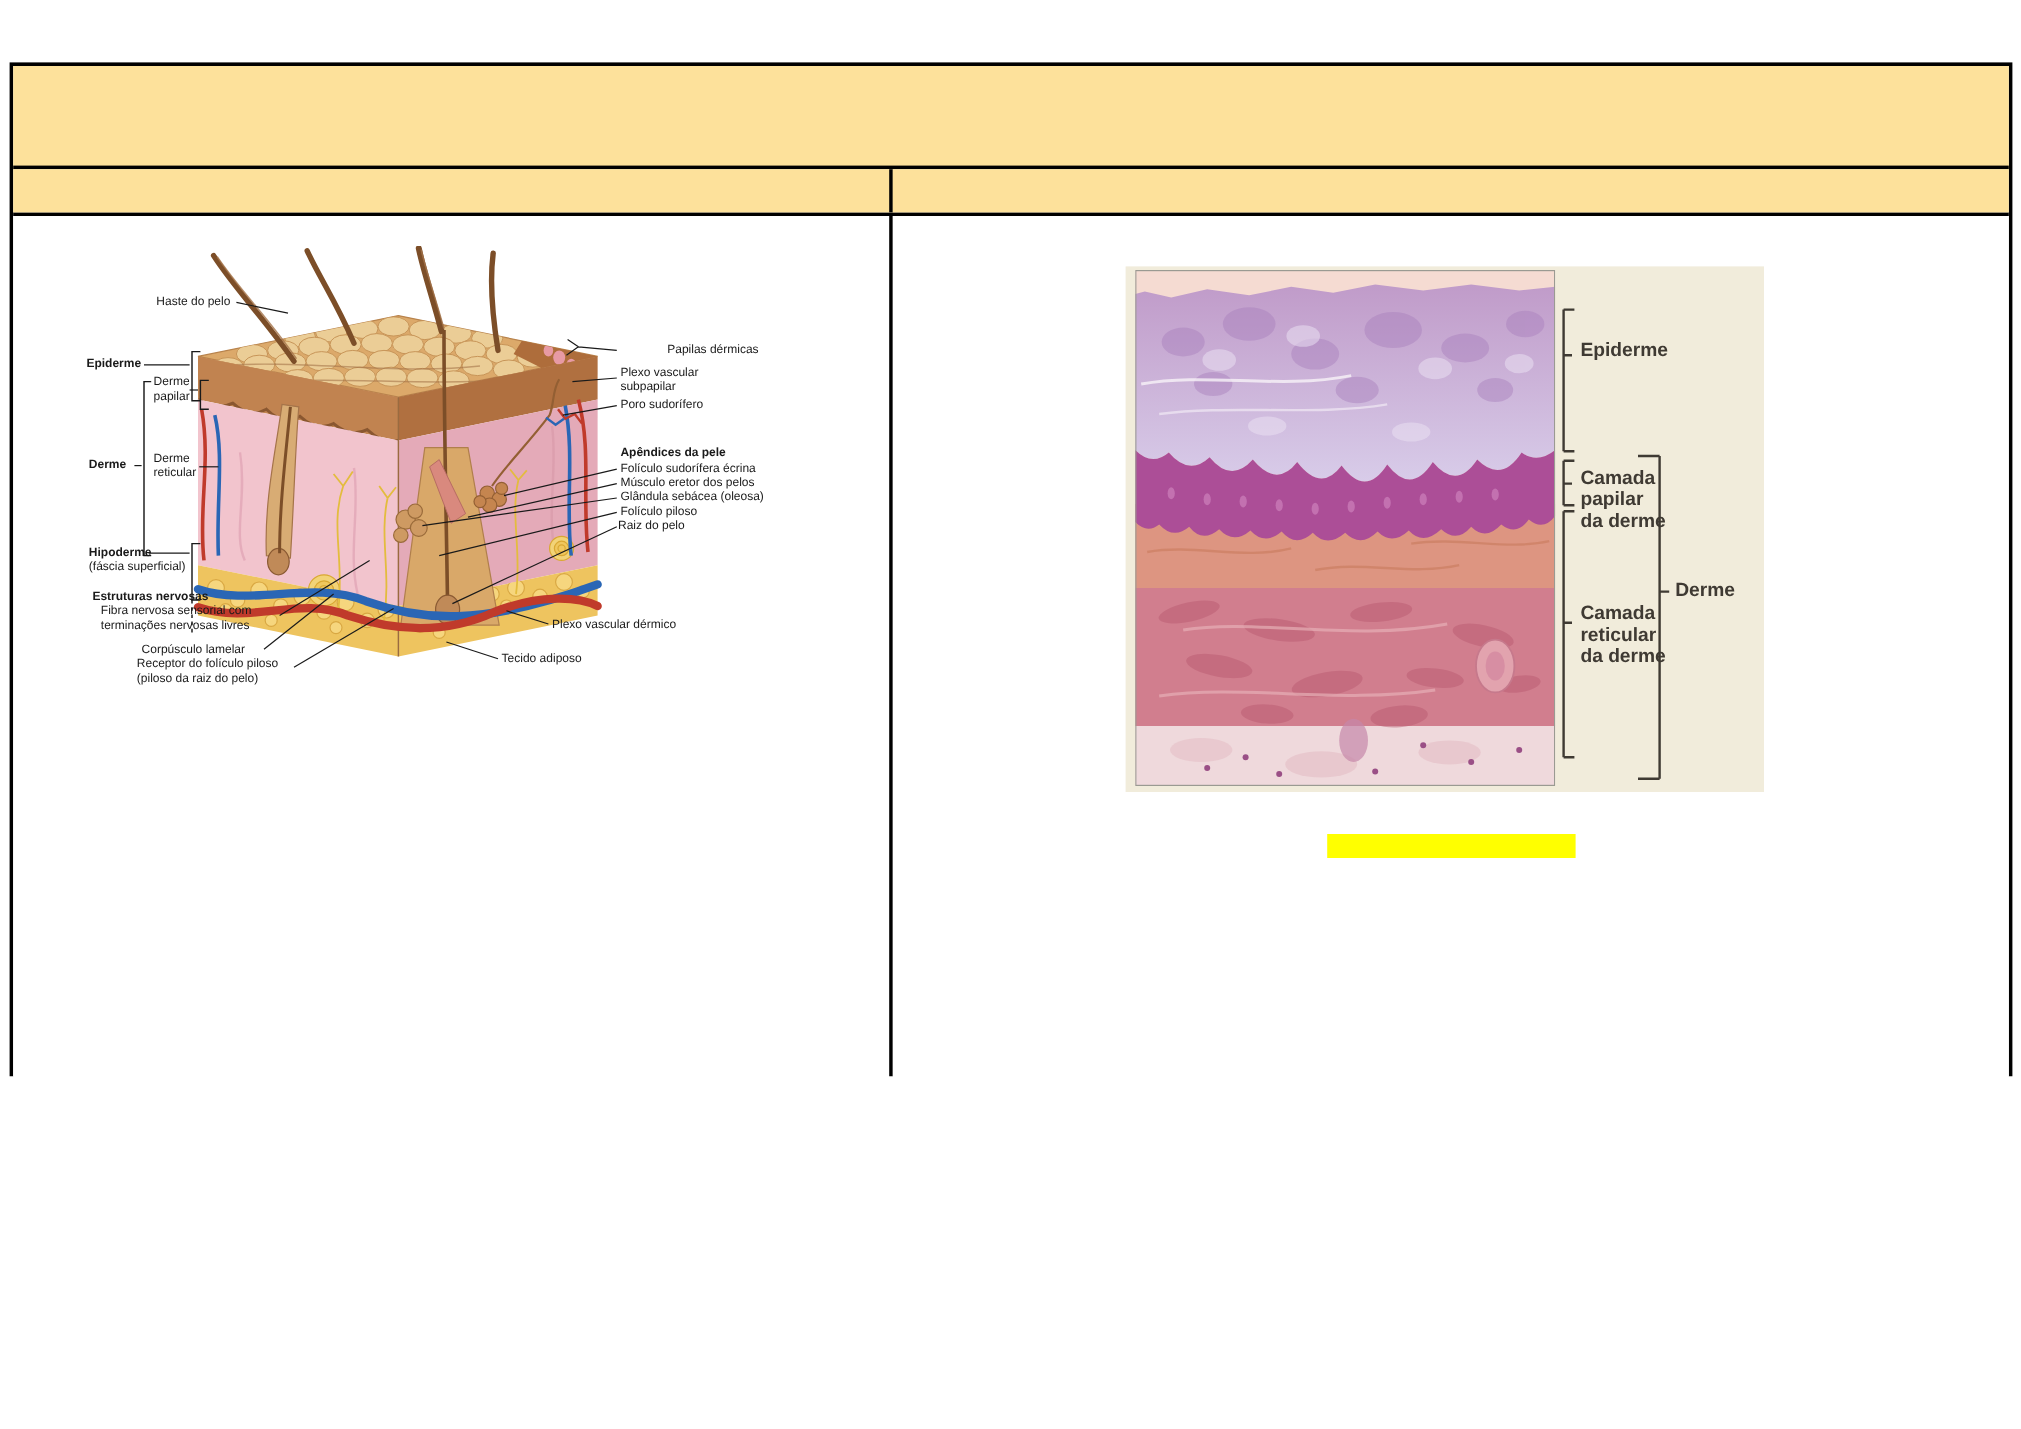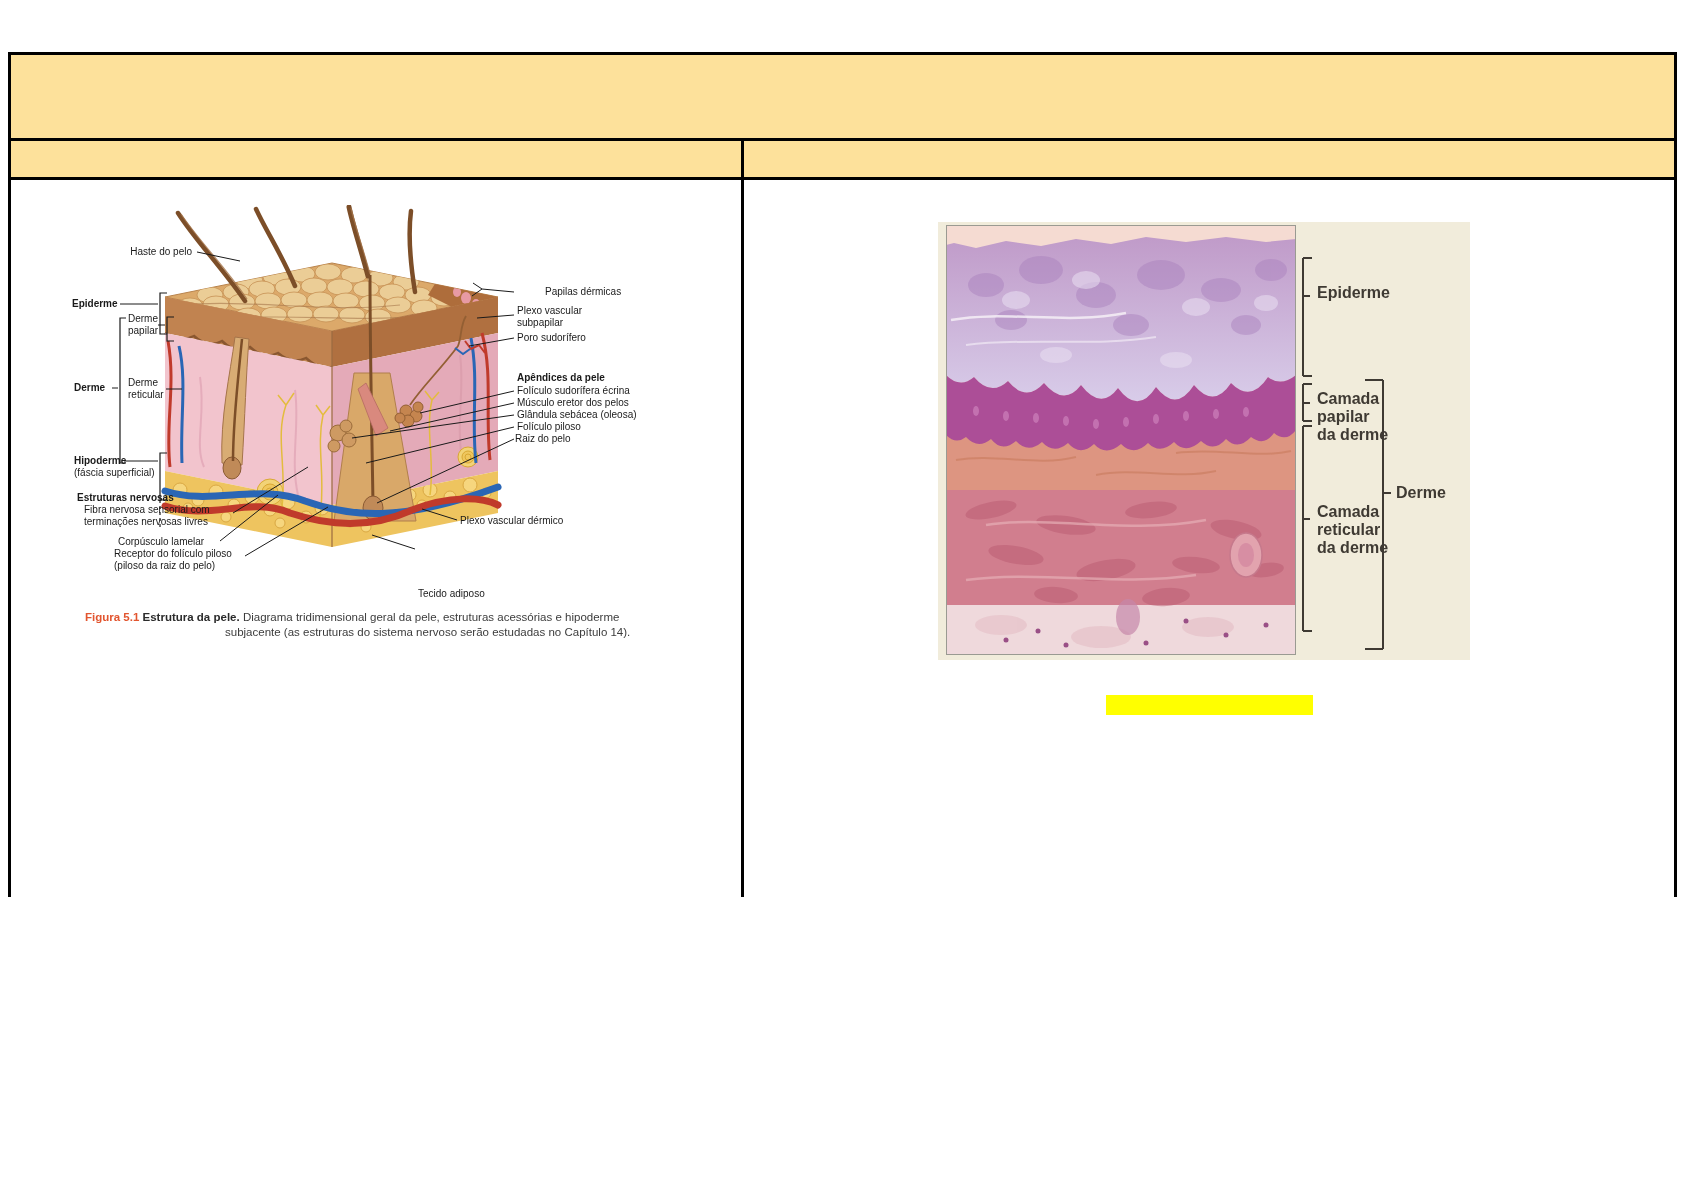--- a/index.html
+++ b/index.html
@@ -254,39 +254,33 @@
     <div class="dl" style="left:58px;top:172px;">Derme
 reticular</div>
     <div class="dl b" style="left:4px;top:250px;">Hipoderme</div>
     <div class="dl" style="left:4px;top:262px;">(fáscia superficial)</div>
     <div class="dl b" style="left:7px;top:287px;">Estruturas nervosas</div>
     <div class="dl" style="left:14px;top:299px;">Fibra nervosa sensorial com
 terminações nervosas livres</div>
     <div class="dl" style="left:48px;top:331px;">Corpúsculo lamelar</div>
     <div class="dl" style="left:44px;top:343px;">Receptor do folículo piloso
 (piloso da raiz do pelo)</div>
-    <div class="dl" style="left:447px;top:81px;padding-left:28px;">Papilas dérmicas</div>
+    <div class="dl" style="left:458px;top:81px;padding-left:28px;">Papilas dérmicas</div>
     <div class="dl" style="left:447px;top:100px;">Plexo vascular
 subpapilar</div>
     <div class="dl" style="left:447px;top:127px;">Poro sudorífero</div>
     <div class="dl b" style="left:447px;top:167px;">Apêndices da pele</div>
     <div class="dl" style="left:447px;top:180px;">Folículo sudorífera écrina</div>
     <div class="dl" style="left:447px;top:192px;">Músculo eretor dos pelos</div>
     <div class="dl" style="left:447px;top:204px;">Glândula sebácea (oleosa)</div>
     <div class="dl" style="left:447px;top:216px;">Folículo piloso</div>
     <div class="dl" style="left:445px;top:228px;">Raiz do pelo</div>
     <div class="dl" style="left:390px;top:310px;">Plexo vascular dérmico</div>
-    <div class="dl" style="left:348px;top:339px;margin-top:44px;">Tecido adiposo</div>
-
-    <div class="cap">
-      <span class="fignum">Figura 5.1</span>
-      <span class="figtitle">Estrutura da pele.</span>
-      <span>Diagrama tridimensional geral da pele, estruturas acessórias e hipoderme</span>
-      <span class="l2">subjacente (as estruturas do sistema nervoso serão estudadas no Capítulo 14).</span>
-    </div>
+    <div class="dl" style="left:348px;top:339px;">Tecido adiposo</div>
+
   </div>
 
   <div class="fig2">
 
     <svg style="left:8px;top:3px;" width="350" height="430" viewBox="0 0 350 430">
       <defs>
         <linearGradient id="epi" x1="0" y1="0" x2="0" y2="1">
           <stop offset="0%" stop-color="#C09BC9"></stop>
             <stop offset="100%" stop-color="#D8CCE9"></stop>
         </linearGradient>

